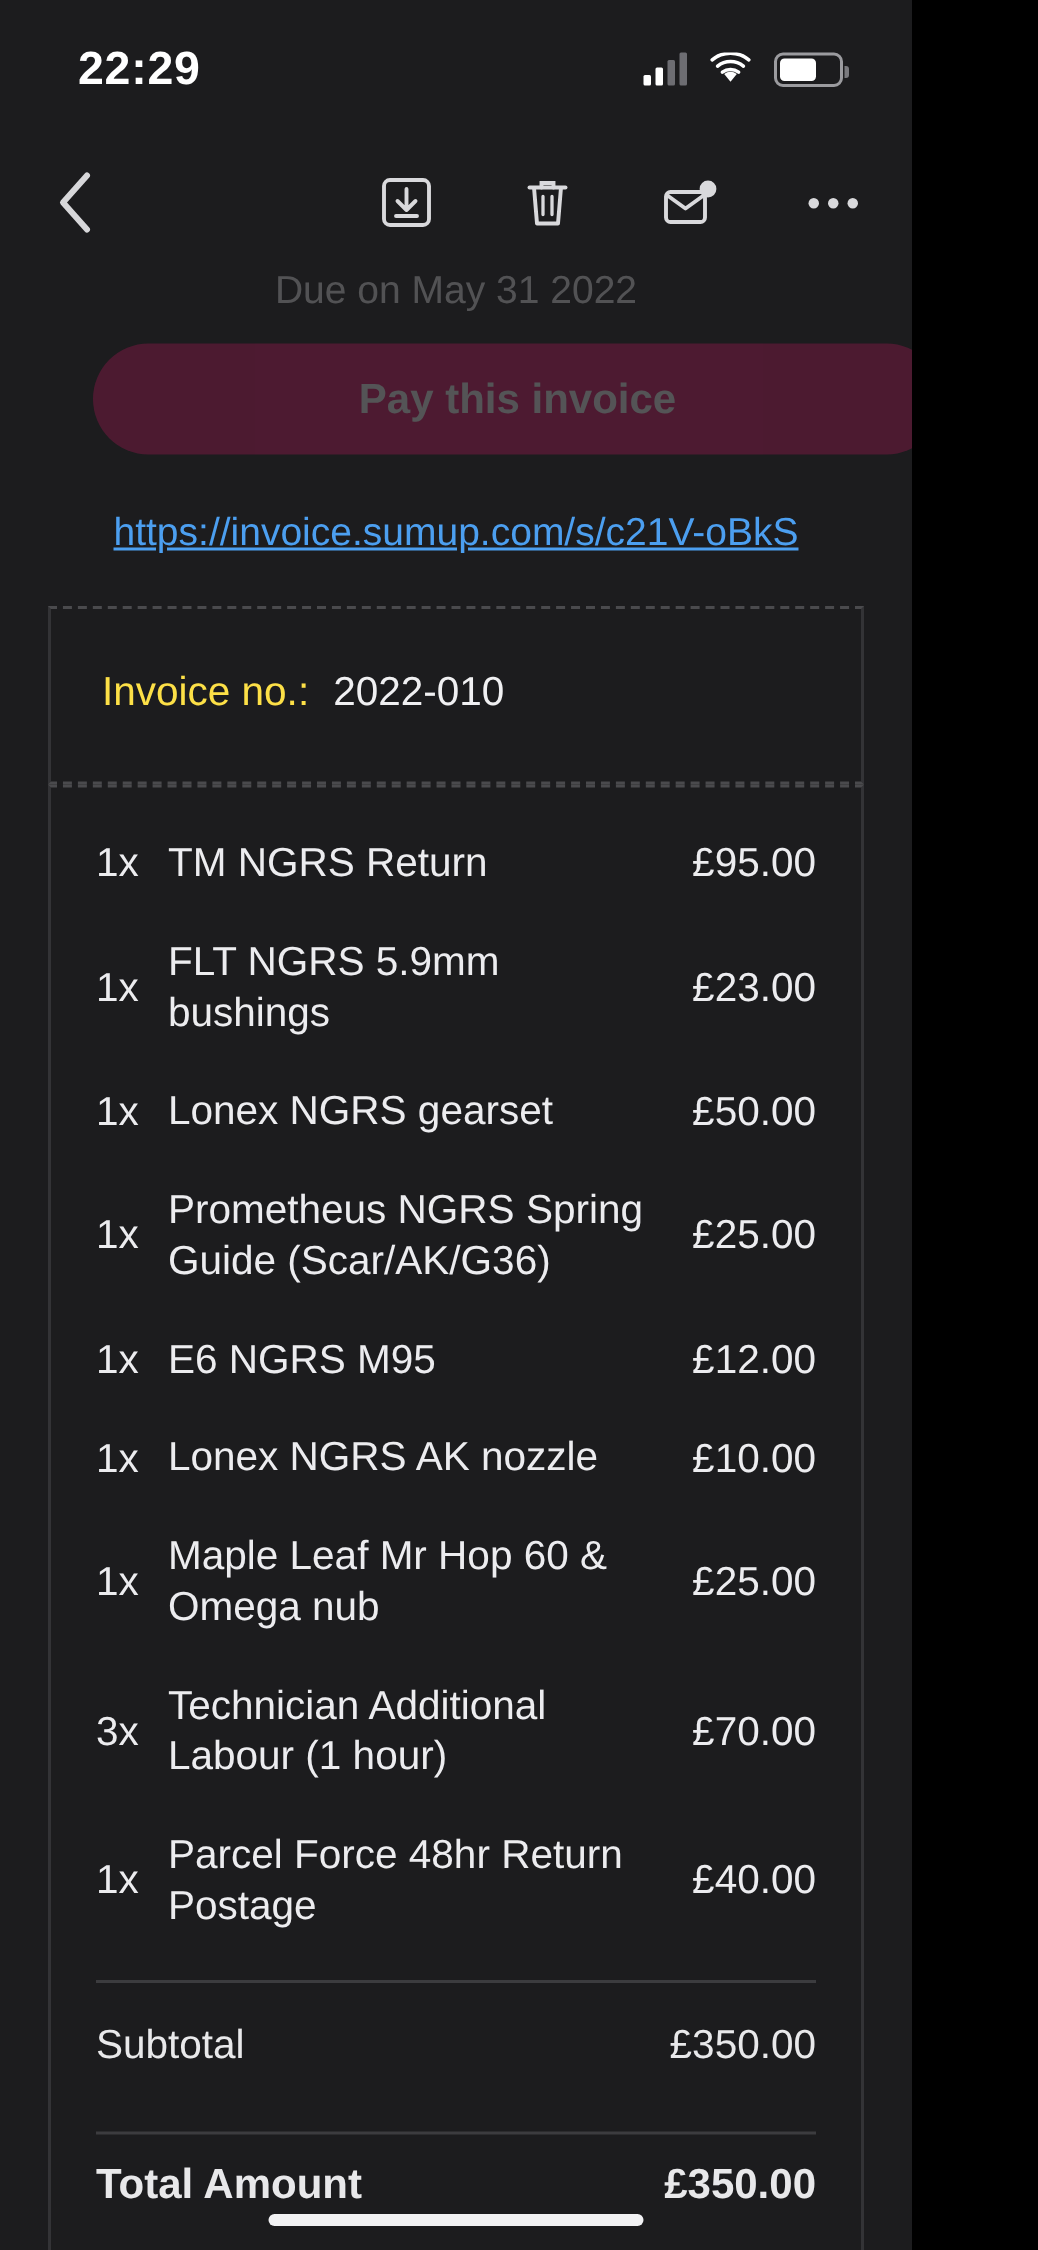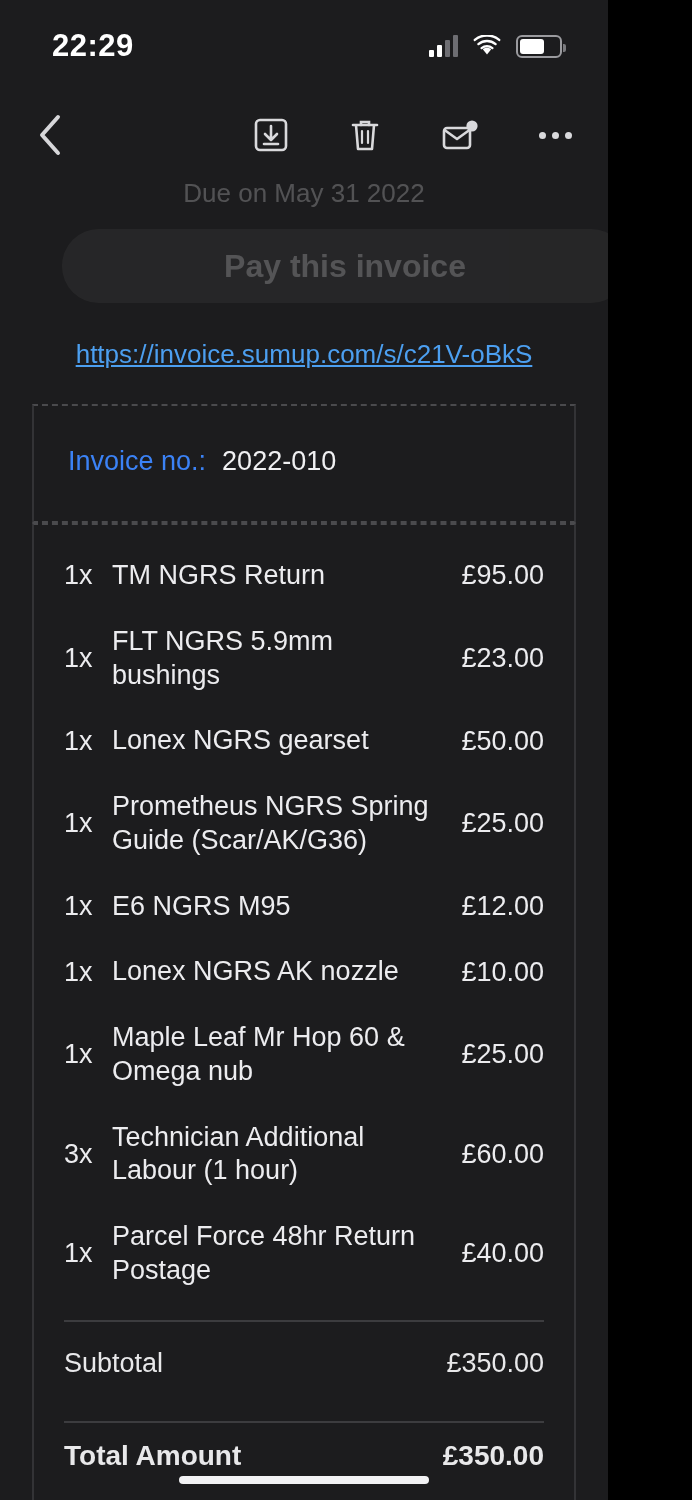--- a/index.html
+++ b/index.html
@@ -99,23 +99,23 @@
   .faded-top {
     padding: 0 62px;
     opacity: 0.30;
   }
   .faded-line { font-size: 26px; color: #cfcfd2; margin-bottom: 20px; }
   .pay-btn {
     margin: 0 auto 28px;
     width: 566px;
     height: 74px;
     border-radius: 38px;
-    background: #404040;
+    background: #be185d;
     display: flex; align-items: center; justify-content: center;
-    font-size: 32px; font-weight: bold; color: #d4d4d7;
+    font-size: 28px; font-weight: bold; color: #d4d4d7;
   }
 
   .link-line {
     text-align: center;
     font-size: 26px;
     padding: 8px 40px 34px;
   }
   a { color: #4c9ff0; text-decoration: underline; word-break: break-all; }
 
   .card {
@@ -123,21 +123,21 @@
     border-top: 2px dashed #4a4a4d;
     border-left: 2px solid #333336;
     border-right: 2px solid #333336;
   }
   .card.first { border-bottom: 2px dashed #4a4a4d; }
   .invoice-no {
     padding: 40px 34px 44px;
     font-size: 27px;
     display: flex; gap: 16px; align-items: baseline;
   }
-  .invoice-no .lbl { color: #3b82f6; }
+  .invoice-no .lbl { color: #fde047; }
   .invoice-no .val { color: #f0f0f2; }
 
   .items { padding: 18px 30px 0; }
   .item {
     display: flex;
     align-items: center;
     padding: 16px 0;
     font-size: 27px;
     color: #ececef;
   }
@@ -288,21 +288,21 @@
           <span class="price">£10.00</span>
         </div>
         <div class="item">
           <span class="qty">1x</span>
           <span class="desc">Maple Leaf Mr Hop 60 &amp; Omega nub</span>
           <span class="price">£25.00</span>
         </div>
         <div class="item">
           <span class="qty">3x</span>
           <span class="desc">Technician Additional Labour (1 hour)</span>
-          <span class="price">£60.00</span>
+          <span class="price">£70.00</span>
         </div>
         <div class="item">
           <span class="qty">1x</span>
           <span class="desc">Parcel Force 48hr Return Postage</span>
           <span class="price">£40.00</span>
         </div>
 
         <div class="divider"></div>
 
         <div class="sumrow">

